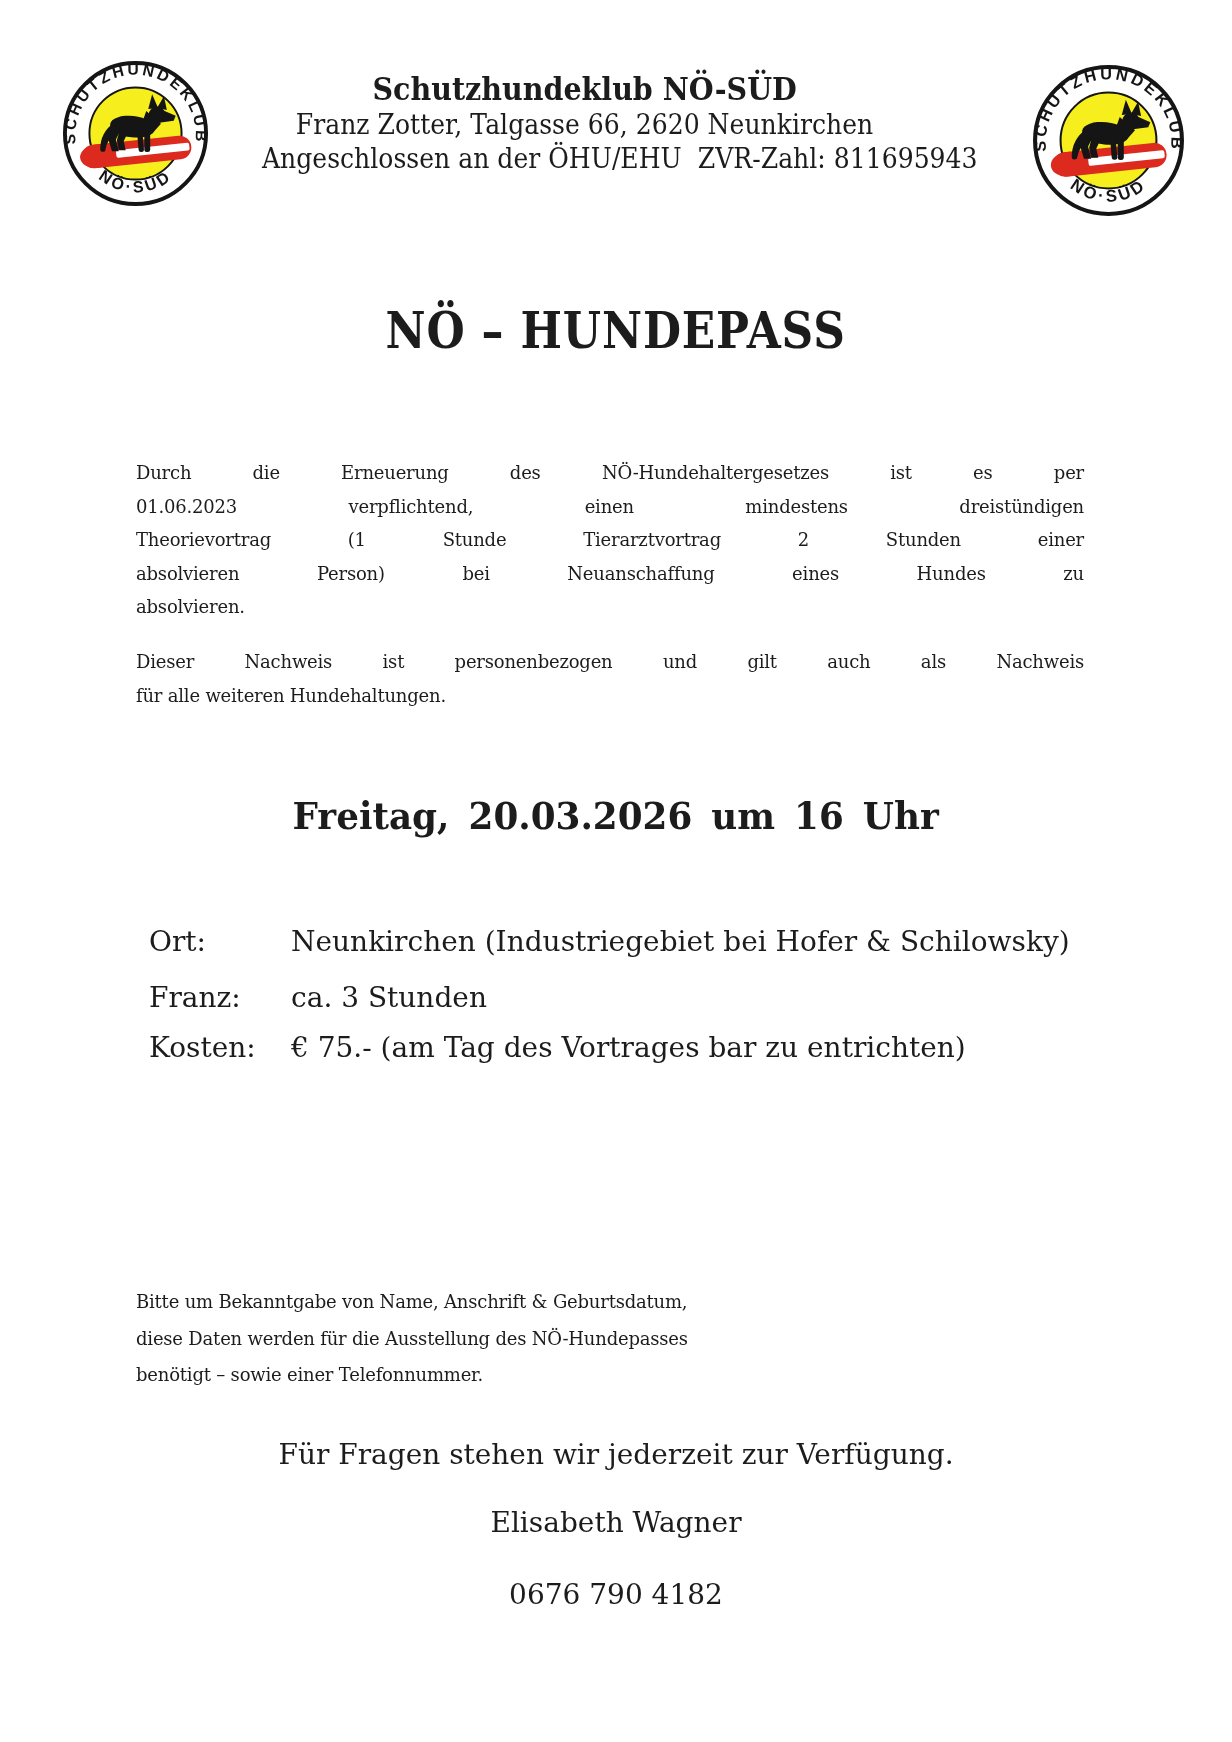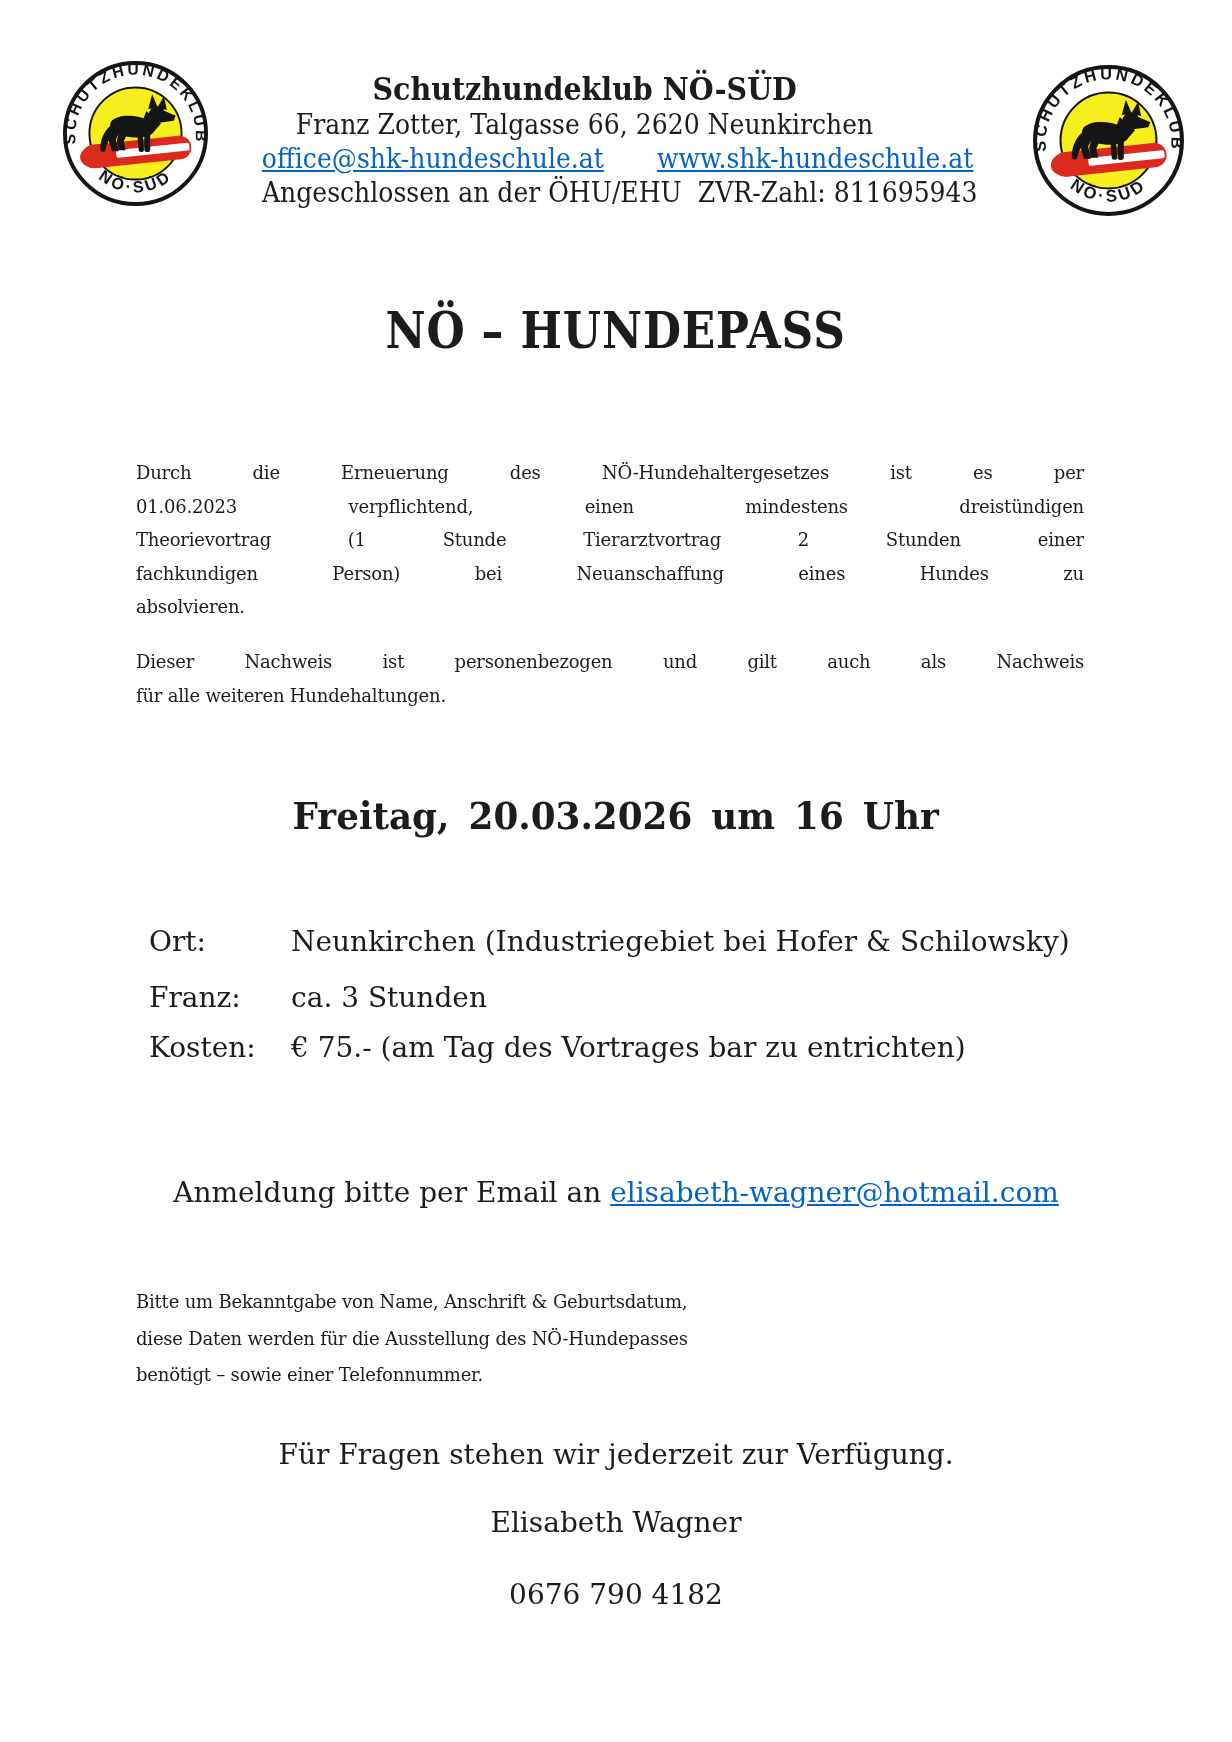--- a/index.html
+++ b/index.html
@@ -168,33 +168,30 @@
       </text>
       <text font-family="Liberation Sans, sans-serif" font-size="16.5" font-weight="bold" letter-spacing="3" fill="#151515">
         <textPath href="#arcBotR" startOffset="50%" text-anchor="middle">NÖ·SÜD</textPath>
       </text>
     </svg>
   </div>
 
   <div class="header-text">
     <div class="org-line"><span>Schutzhundeklub NÖ-SÜD</span></div>
     <div class="hdr-sub"><span>Franz Zotter, Talgasse 66, 2620 Neunkirchen</span></div>
-    <div class="hdr-sub hdr-links">
-      <a href="#">office@shk-hundeschule.at</a><a href="#">www.shk-hundeschule.at</a>
-    </div>
     <div class="hdr-sub"><span class="affiliation">Angeschlossen an der ÖHU/EHU  ZVR-Zahl: 811695943</span></div>
   </div>
 
   <div class="doc-title"><span>NÖ – HUNDEPASS</span></div>
 
   <div class="body-block intro">
     <div class="bline just">Durch die Erneuerung des NÖ-Hundehaltergesetzes ist es per</div>
     <div class="bline just">01.06.2023 verpflichtend, einen mindestens dreistündigen</div>
     <div class="bline just">Theorievortrag (1 Stunde Tierarztvortrag 2 Stunden einer</div>
-    <div class="bline just">fachkundigen Person) bei Neuanschaffung eines Hundes zu</div>
+    <div class="bline just">absolvieren Person) bei Neuanschaffung eines Hundes zu</div>
     <div class="bline">absolvieren.</div>
   </div>
 
   <div class="body-block note">
     <div class="bline just">Dieser Nachweis ist personenbezogen und gilt auch als Nachweis</div>
     <div class="bline">für alle weiteren Hundehaltungen.</div>
   </div>
 
   <div class="event-heading"><span>Freitag, 20.03.2026 um 16 Uhr</span></div>
 
@@ -208,23 +205,20 @@
     <div class="drow drow-dauer">
       <div class="dlabel">Franz:</div>
       <div class="dval">ca. 3 Stunden</div>
     </div>
     <div class="drow">
       <div class="dlabel">Kosten:</div>
       <div class="dval">€ 75.- (am Tag des Vortrages bar zu entrichten)</div>
     </div>
   </div>
 
-  <div class="registration">
-    <span>Anmeldung bitte per Email an</span><a href="#">elisabeth-wagner@hotmail.com</a>
-  </div>
 
   <div class="body-block request">
     <div class="bline">Bitte um Bekanntgabe von Name, Anschrift &amp; Geburtsdatum,</div>
     <div class="bline">diese Daten werden für die Ausstellung des NÖ-Hundepasses</div>
     <div class="bline">benötigt – sowie einer Telefonnummer.</div>
   </div>
 
   <div class="center-line closing-questions">Für Fragen stehen wir jederzeit zur Verfügung.</div>
   <div class="center-line contact-name">Elisabeth Wagner</div>
   <div class="center-line contact-phone">0676 790 4182</div>

